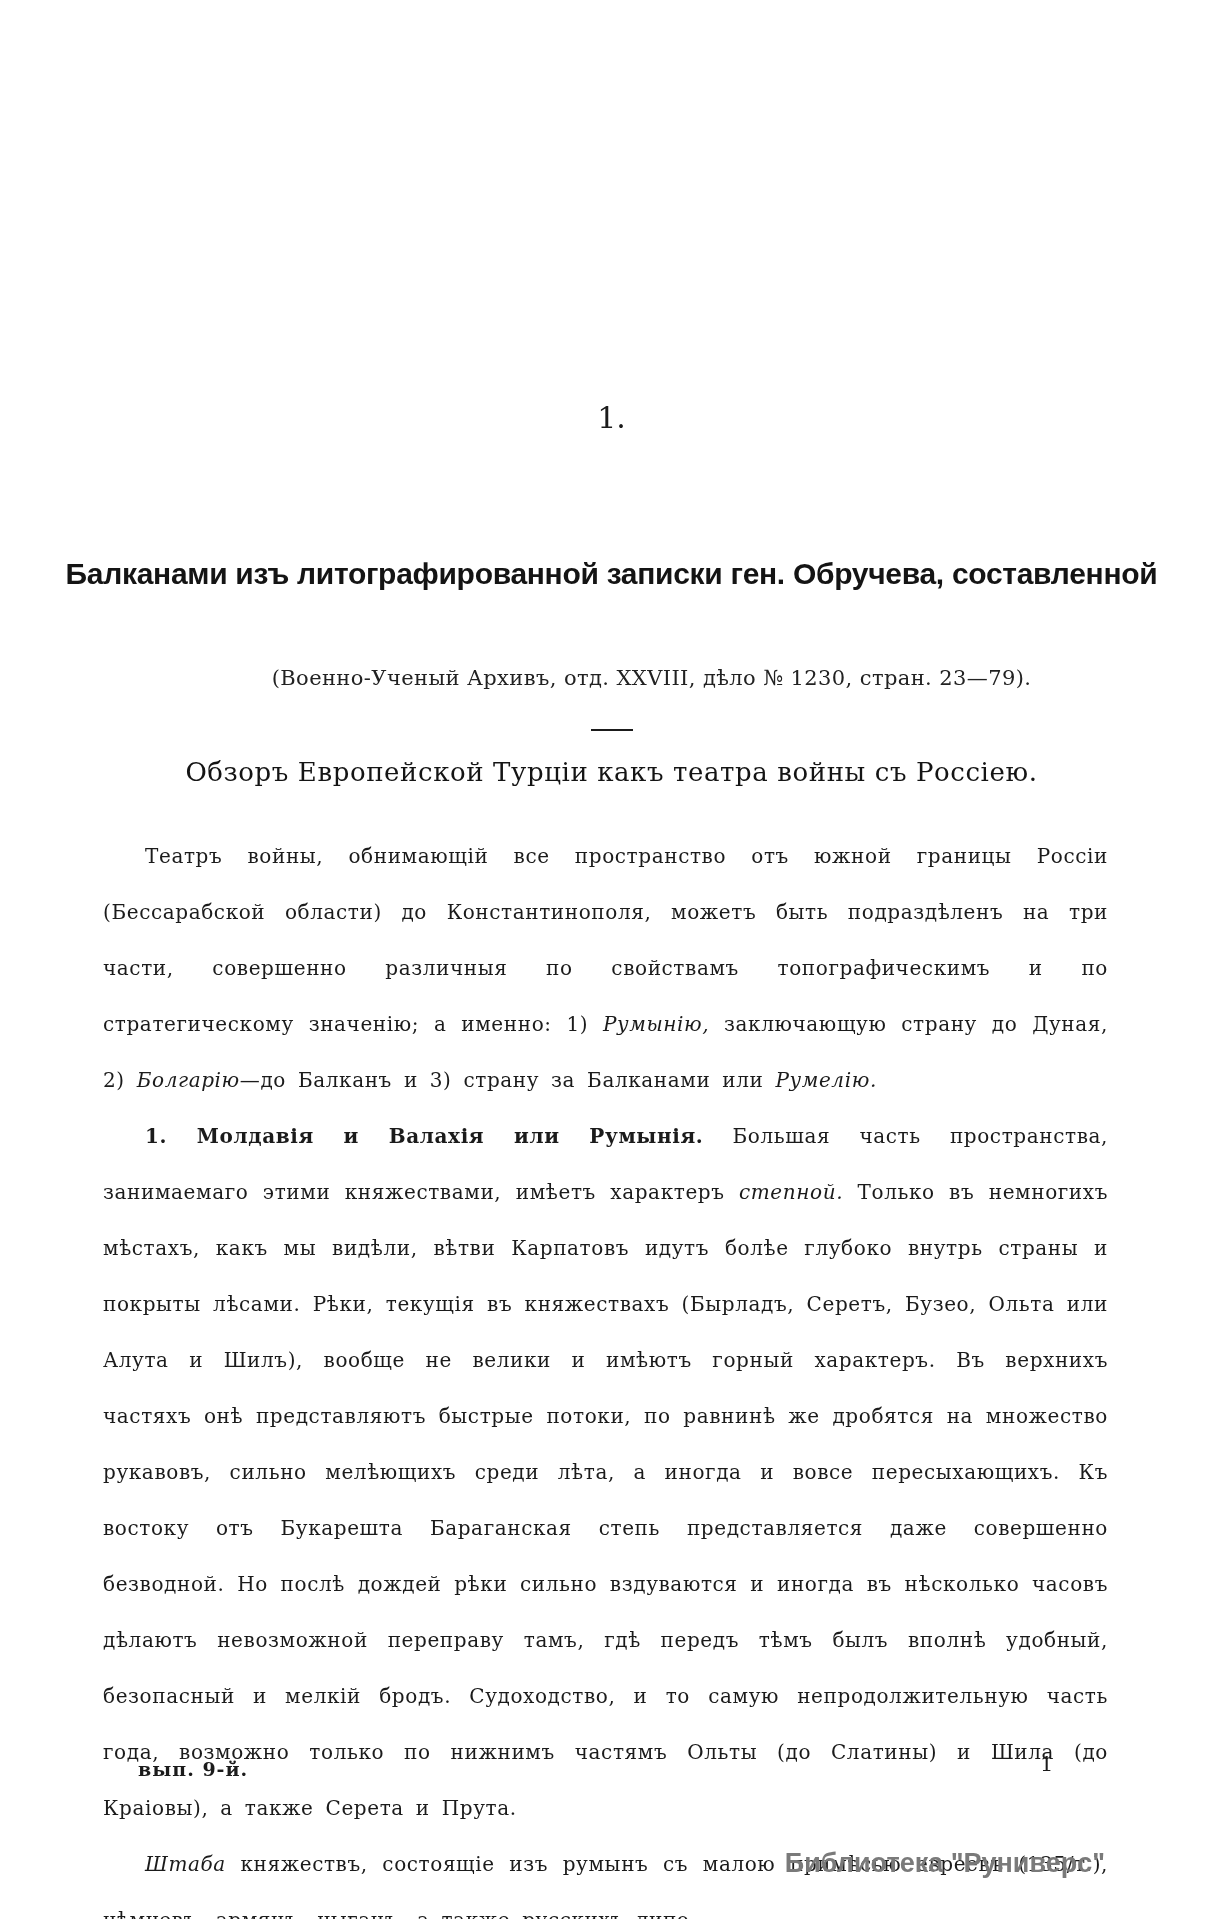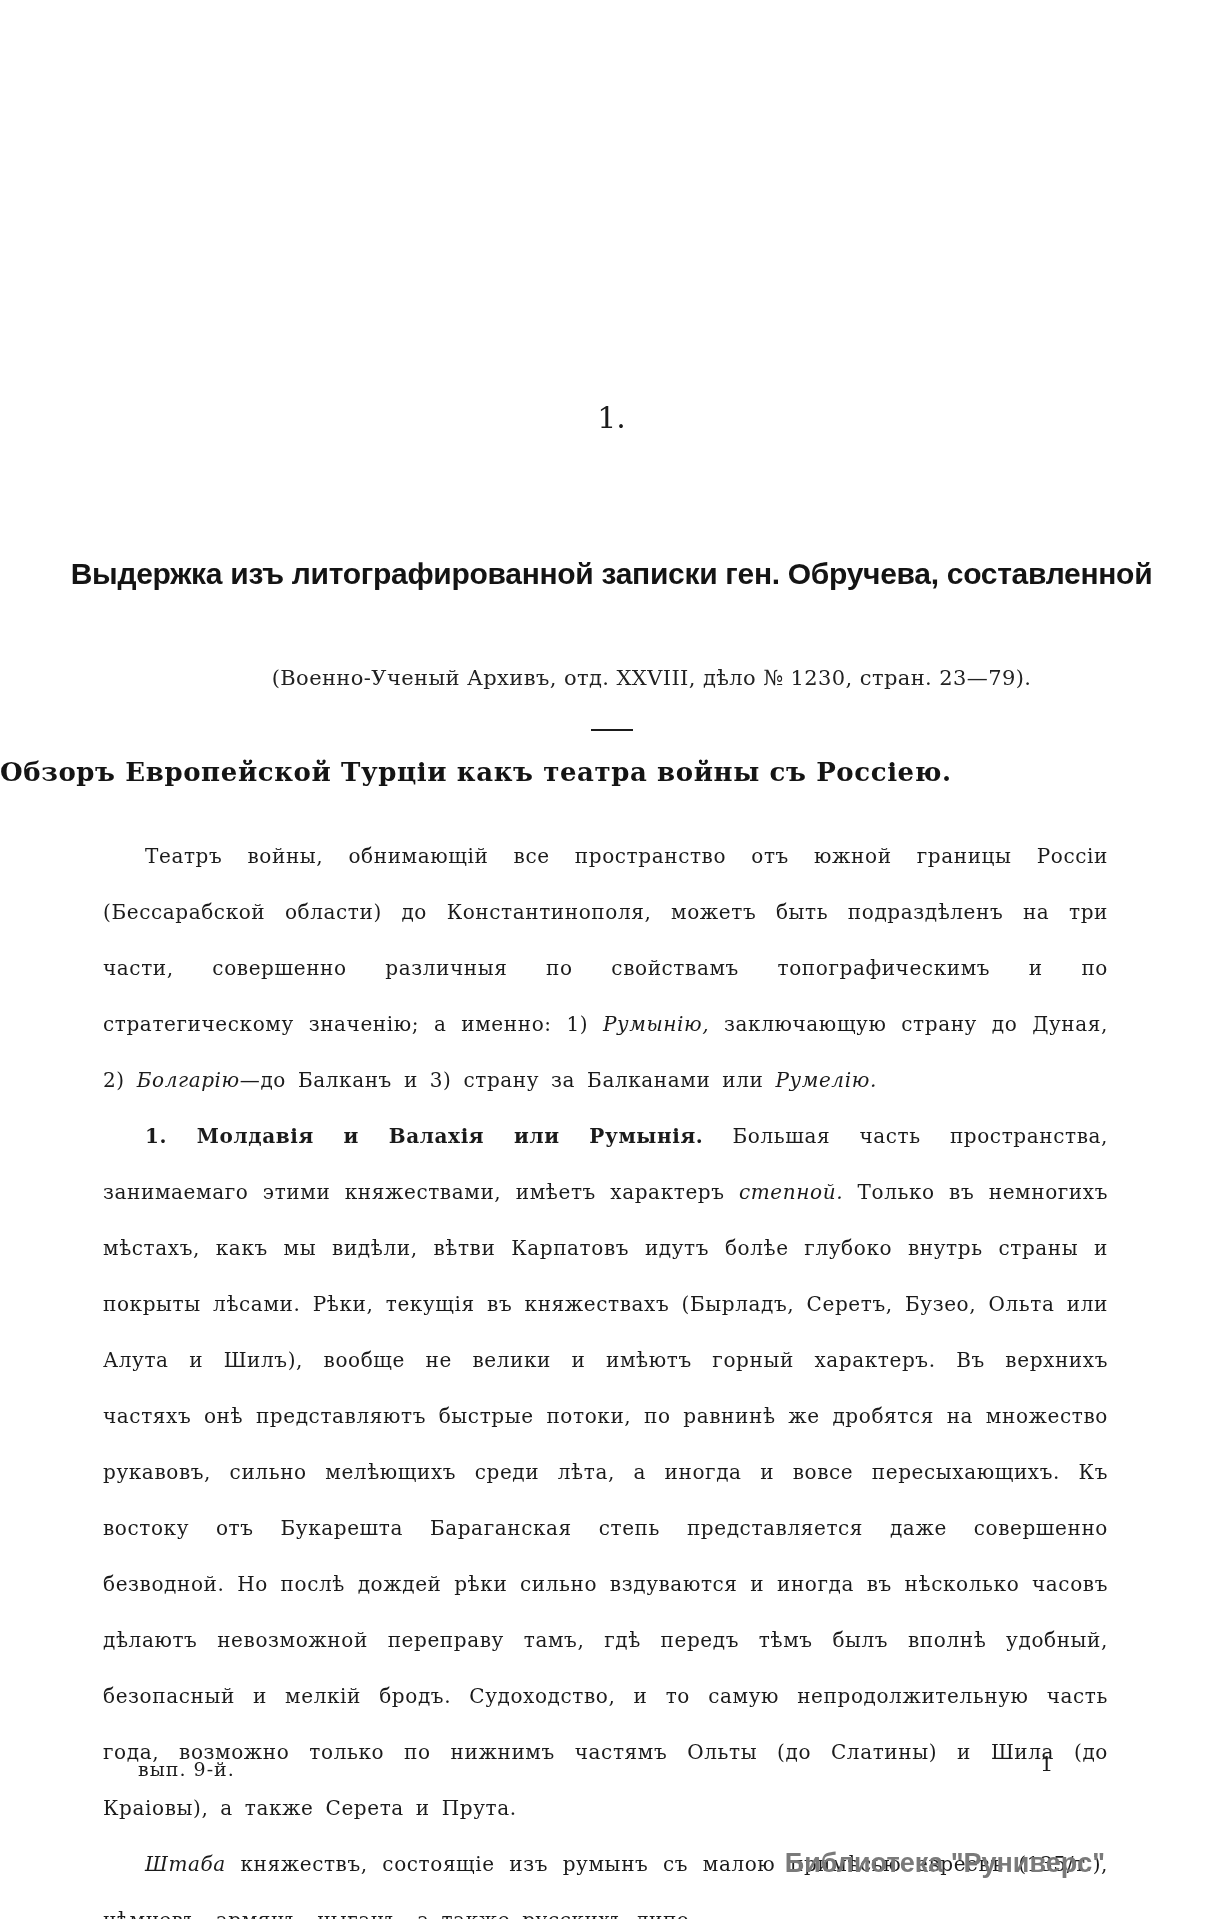--- a/index.html
+++ b/index.html
@@ -57,23 +57,23 @@
     width: 42px;
     margin-left: -21px;
     border-top: 2px solid #1b1b1b;
   }
   .section-heading {
     position: absolute;
     top: 757px;
     left: 0;
     width: 100%;
     margin: 0;
-    text-align: left;
+    text-align: center;
     font-size: 26px;
-    font-weight: bold;
+    font-weight: normal;
     letter-spacing: 0.6px;
     color: #141414;
   }
   .body-text {
     position: absolute;
     top: 828px;
     left: 103px;
     width: 1005px;
     font-size: 20px;
     line-height: 56px;
@@ -88,20 +88,21 @@
   }
   .body-text span.italic { font-style: italic; }
   .body-text span.bold   { font-weight: bold; }
   .footer-edition {
     position: absolute;
     top: 1758px;
     left: 138px;
     font-size: 19px;
     letter-spacing: 1px;
     color: #1b1b1b;
+    font-weight: bold;
   }
   .footer-page-number {
     position: absolute;
     top: 1752px;
     left: 1040px;
     font-size: 21px;
     color: #1b1b1b;
   }
   .watermark {
     position: absolute;
@@ -114,21 +115,21 @@
   }
 </style>
 </head>
 <body>
 
 <div class="page">
 
   <div class="section-number">1.</div>
 
   <h1 class="doc-title">
-    <span>Выдержка изъ литографированной записки ген. Обручева, составленной</span><br>
+    <span>Балканами изъ литографированной записки ген. Обручева, составленной</span><br>
   </h1>
 
   <div class="source-ref">(Военно-Ученый Архивъ, отд. XXVIII, дѣло № 1230, стран. 23—79).</div>
 
   <div class="divider"></div>
 
   <h2 class="section-heading">Обзоръ Европейской Турціи какъ театра войны съ Россіею.</h2>
 
   <div class="body-text">
       <p class="para"><span>Театръ войны, обнимающій все пространство отъ южной границы Россіи (Бессарабской области) до Константинополя, можетъ быть подраздѣленъ на три части, совершенно различныя по свойствамъ топографическимъ и по стратегическому значенію; а именно: 1) </span><span class="italic">Румынію,</span><span> заключающую страну до Дуная, 2) </span><span class="italic">Болгарію</span><span>—до Балканъ и 3) страну за Балканами или </span><span class="italic">Румелію.</span></p>

